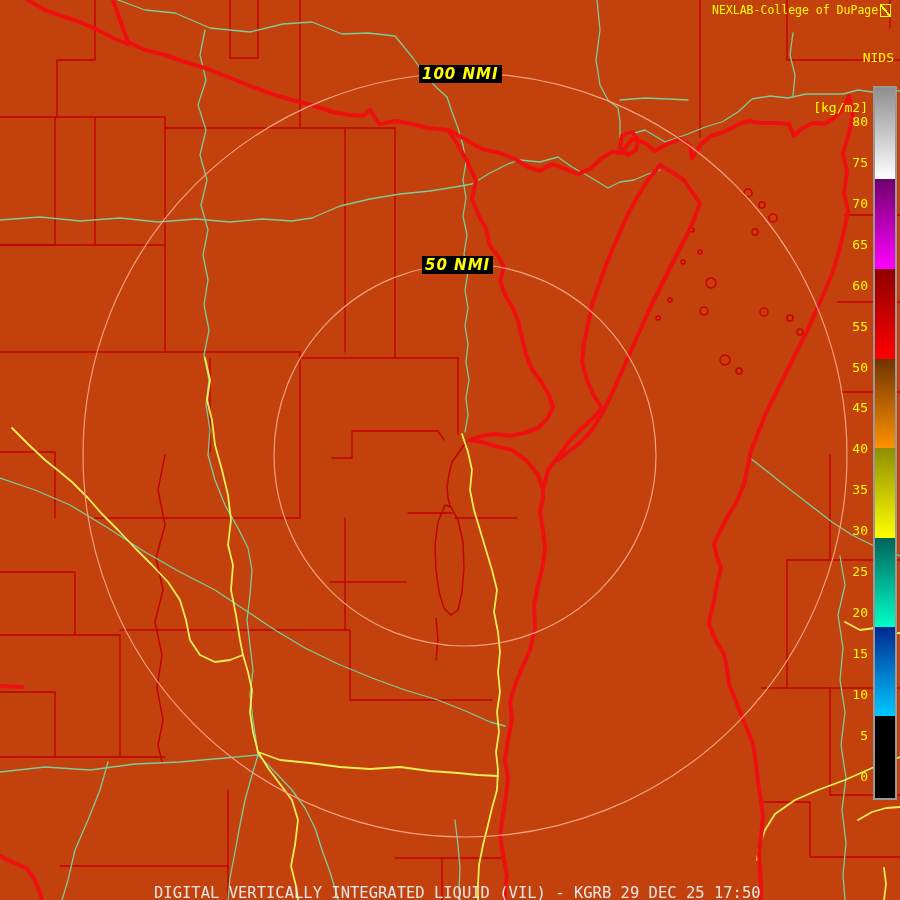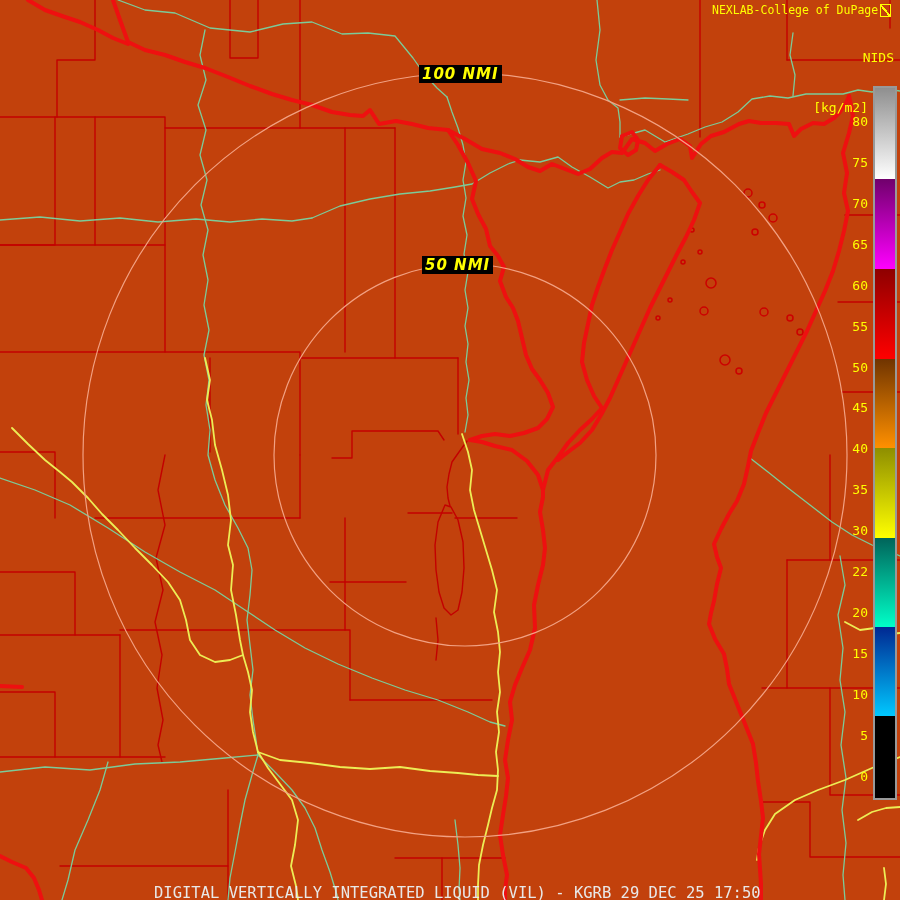--- a/index.html
+++ b/index.html
@@ -154,21 +154,21 @@
       <div class="tick" style="top: 154.925px; color: rgb(255, 255, 0);">75</div>
       <div class="tick" style="top: 195.85px; color: rgb(255, 255, 0);">70</div>
       <div class="tick" style="top: 236.775px; color: rgb(255, 255, 0);">65</div>
       <div class="tick" style="top: 277.7px; color: rgb(255, 255, 0);">60</div>
       <div class="tick" style="top: 318.625px; color: rgb(255, 255, 0);">55</div>
       <div class="tick" style="top: 359.55px; color: rgb(255, 255, 0);">50</div>
       <div class="tick" style="top: 400.475px; color: rgb(255, 255, 0);">45</div>
       <div class="tick" style="top: 441px; color: rgb(255, 255, 0);">40</div>
       <div class="tick" style="top: 482.325px; color: rgb(255, 255, 0);">35</div>
       <div class="tick" style="top: 523.25px; color: rgb(255, 255, 0);">30</div>
-      <div class="tick" style="top: 564.175px; color: rgb(255, 255, 0);">22</div>
+      <div class="tick" style="top: 564.175px; color: rgb(255, 255, 0);">25</div>
       <div class="tick" style="top: 605.1px; color: rgb(255, 255, 0);">20</div>
       <div class="tick" style="top: 646.025px; color: rgb(255, 255, 0);">15</div>
       <div class="tick" style="top: 686.95px; color: rgb(255, 255, 0);">10</div>
       <div class="tick" style="top: 727.875px; color: rgb(255, 255, 0);">5</div>
       <div class="tick" style="top: 768.8px; color: rgb(255, 255, 0);">0</div>
     </div>
   <div id="ringlabels">
       <div class="ringlabel" style="left: 422px; top: 256px;">50 NMI</div>
       <div class="ringlabel" style="left: 419px; top: 65px;">100 NMI</div>
     </div>

